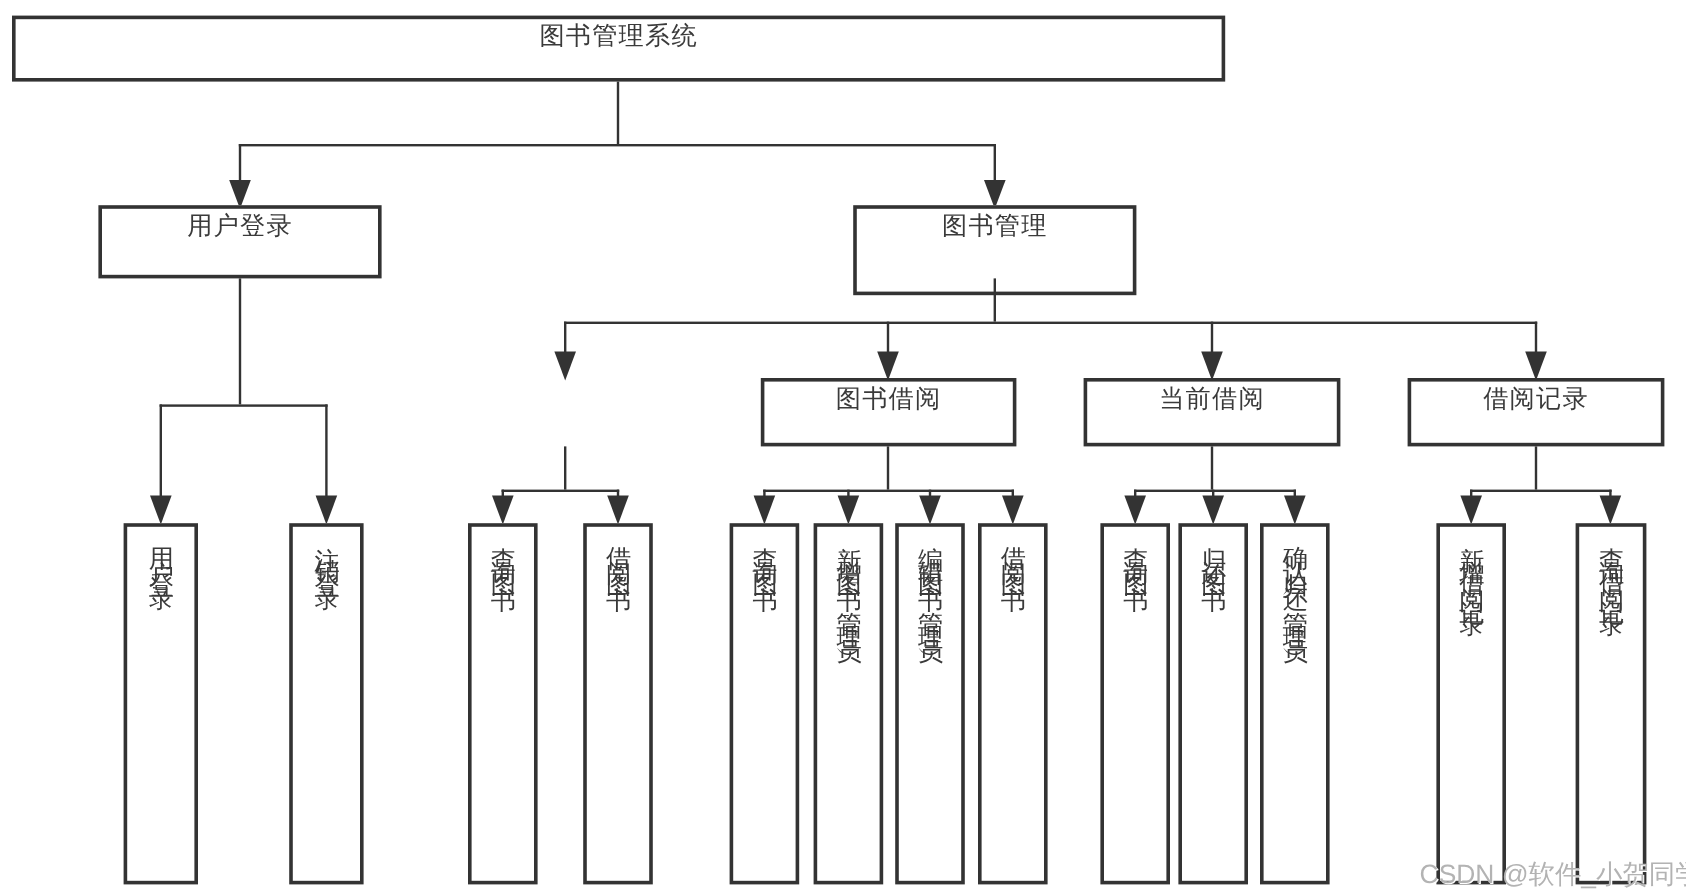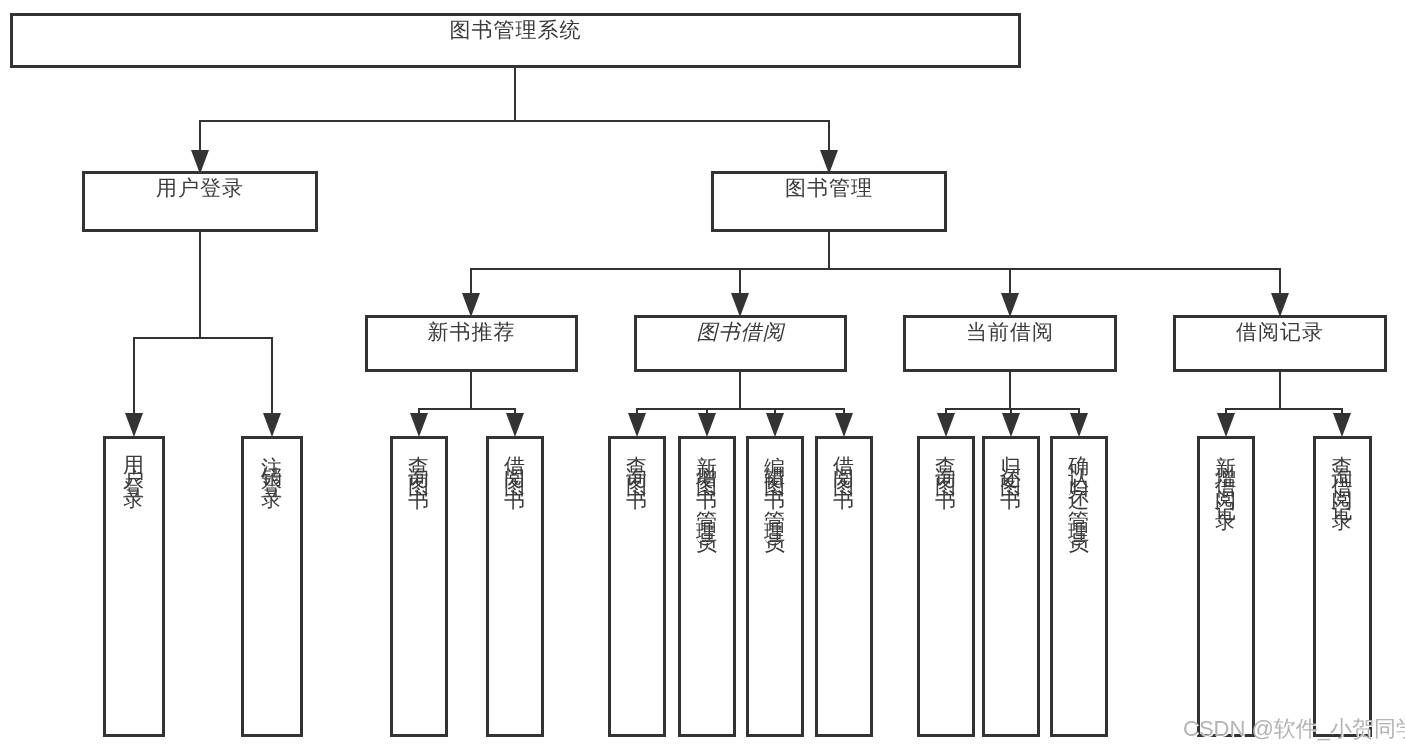--- a/index.html
+++ b/index.html
@@ -65,21 +65,21 @@
   <div class="vline" style="left:514px; top:68px; height:52px;"></div>
   <div class="hline" style="left:199px; top:120px; width:631px;"></div>
   <div class="vline" style="left:199px; top:120px; height:32px;"></div>
   <div class="ahead" style="left:191px; top:150px;"></div>
   <div class="vline" style="left:828px; top:120px; height:32px;"></div>
   <div class="ahead" style="left:820px; top:150px;"></div>
 
   <div class="box" style="left:82px; top:171px; width:236px; height:61px;">
     <span class="htext">用户登录</span>
   </div>
-  <div class="box" style="left:711px; top:171px; width:236px; height:61px;">
+  <div class="box" style="left:711px; top:171px; width:236px; height:75px;">
     <span class="htext">图书管理</span>
   </div>
 
   <div class="vline" style="left:199px; top:232px; height:105px;"></div>
   <div class="hline" style="left:133px; top:337px; width:140px;"></div>
   <div class="vline" style="left:133px; top:337px; height:79px;"></div>
   <div class="ahead" style="left:125px; top:413px;"></div>
   <div class="vline" style="left:271px; top:337px; height:79px;"></div>
   <div class="ahead" style="left:263px; top:413px;"></div>
 
@@ -87,24 +87,21 @@
   <div class="hline" style="left:470px; top:268px; width:811px;"></div>
   <div class="vline" style="left:470px; top:268px; height:27px;"></div>
   <div class="ahead" style="left:462px; top:293px;"></div>
   <div class="vline" style="left:739px; top:268px; height:27px;"></div>
   <div class="ahead" style="left:731px; top:293px;"></div>
   <div class="vline" style="left:1009px; top:268px; height:27px;"></div>
   <div class="ahead" style="left:1001px; top:293px;"></div>
   <div class="vline" style="left:1279px; top:268px; height:27px;"></div>
   <div class="ahead" style="left:1271px; top:293px;"></div>
 
-  <div class="box" style="left:365px; top:315px; width:213px; height:57px;">
-    <span class="htext">新书推荐</span>
-  </div>
-  <div class="box" style="left:634px; top:315px; width:213px; height:57px;font-style:italic;">
+  <div class="box" style="left:634px; top:315px; width:213px; height:57px;">
     <span class="htext">图书借阅</span>
   </div>
   <div class="box" style="left:1173px; top:315px; width:214px; height:57px;">
     <span class="htext">借阅记录</span>
   </div>
   <div class="box" style="left:903px; top:315px; width:214px; height:57px;">
     <span class="htext">当前借阅</span>
   </div>
 
   <div class="vline" style="left:470px; top:372px; height:36px;"></div>

